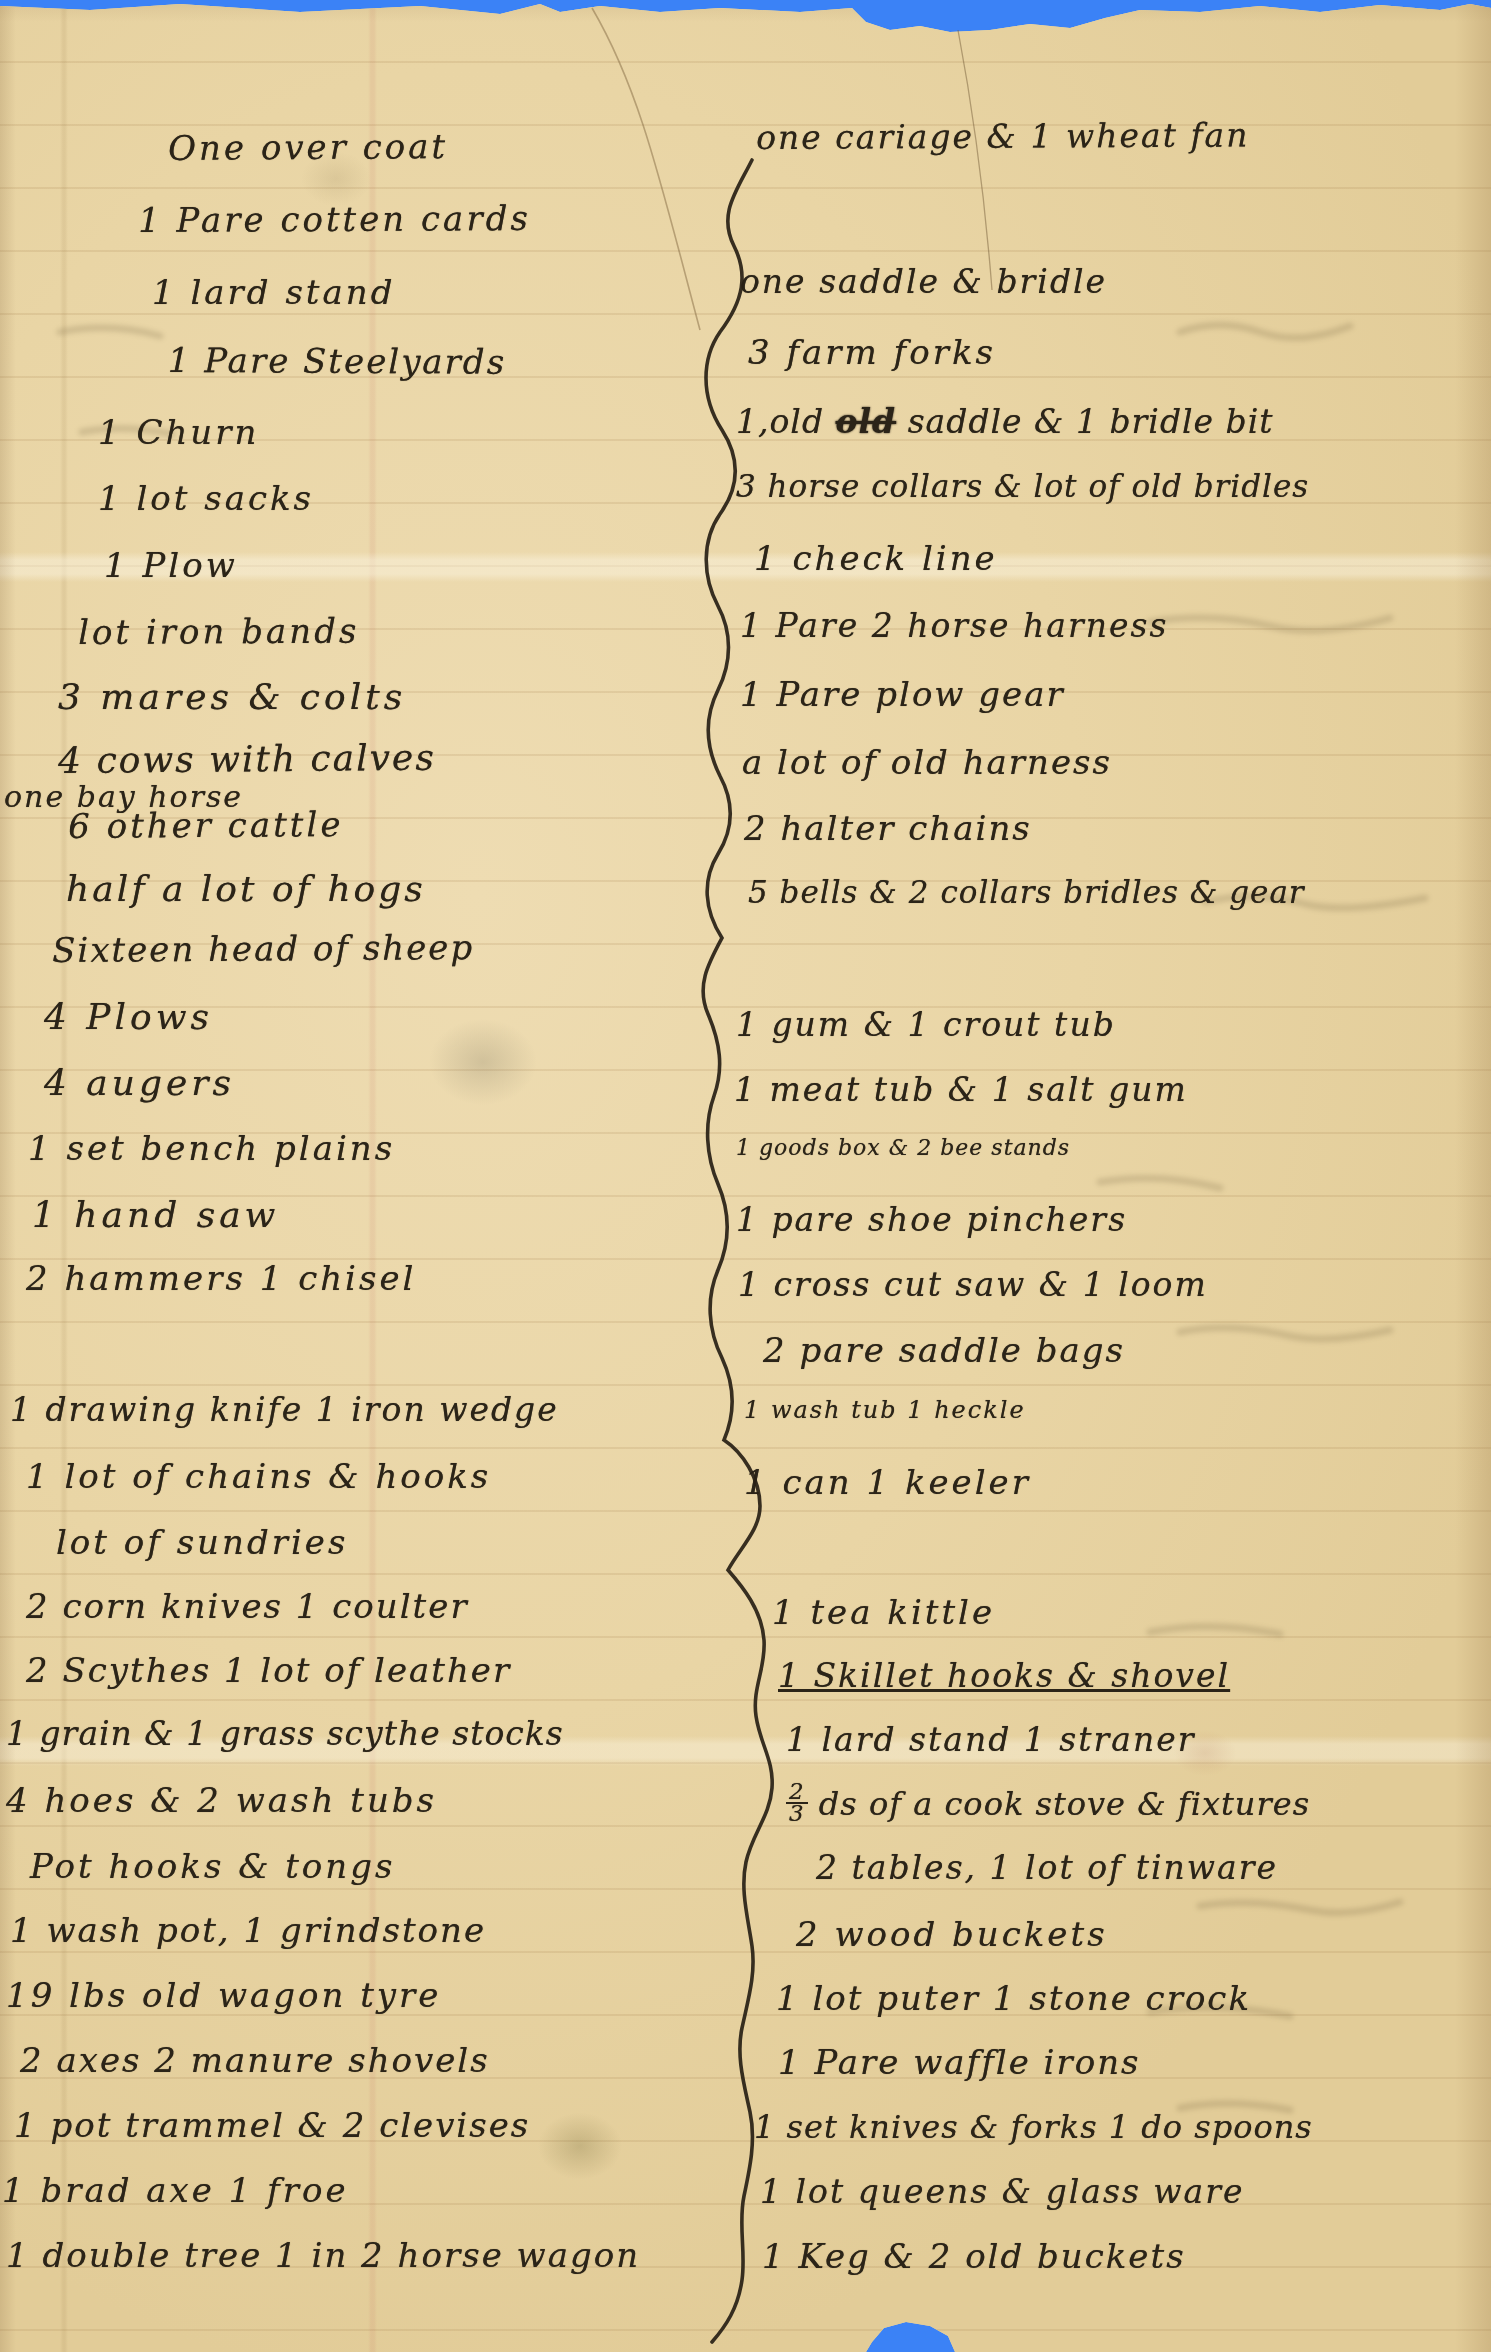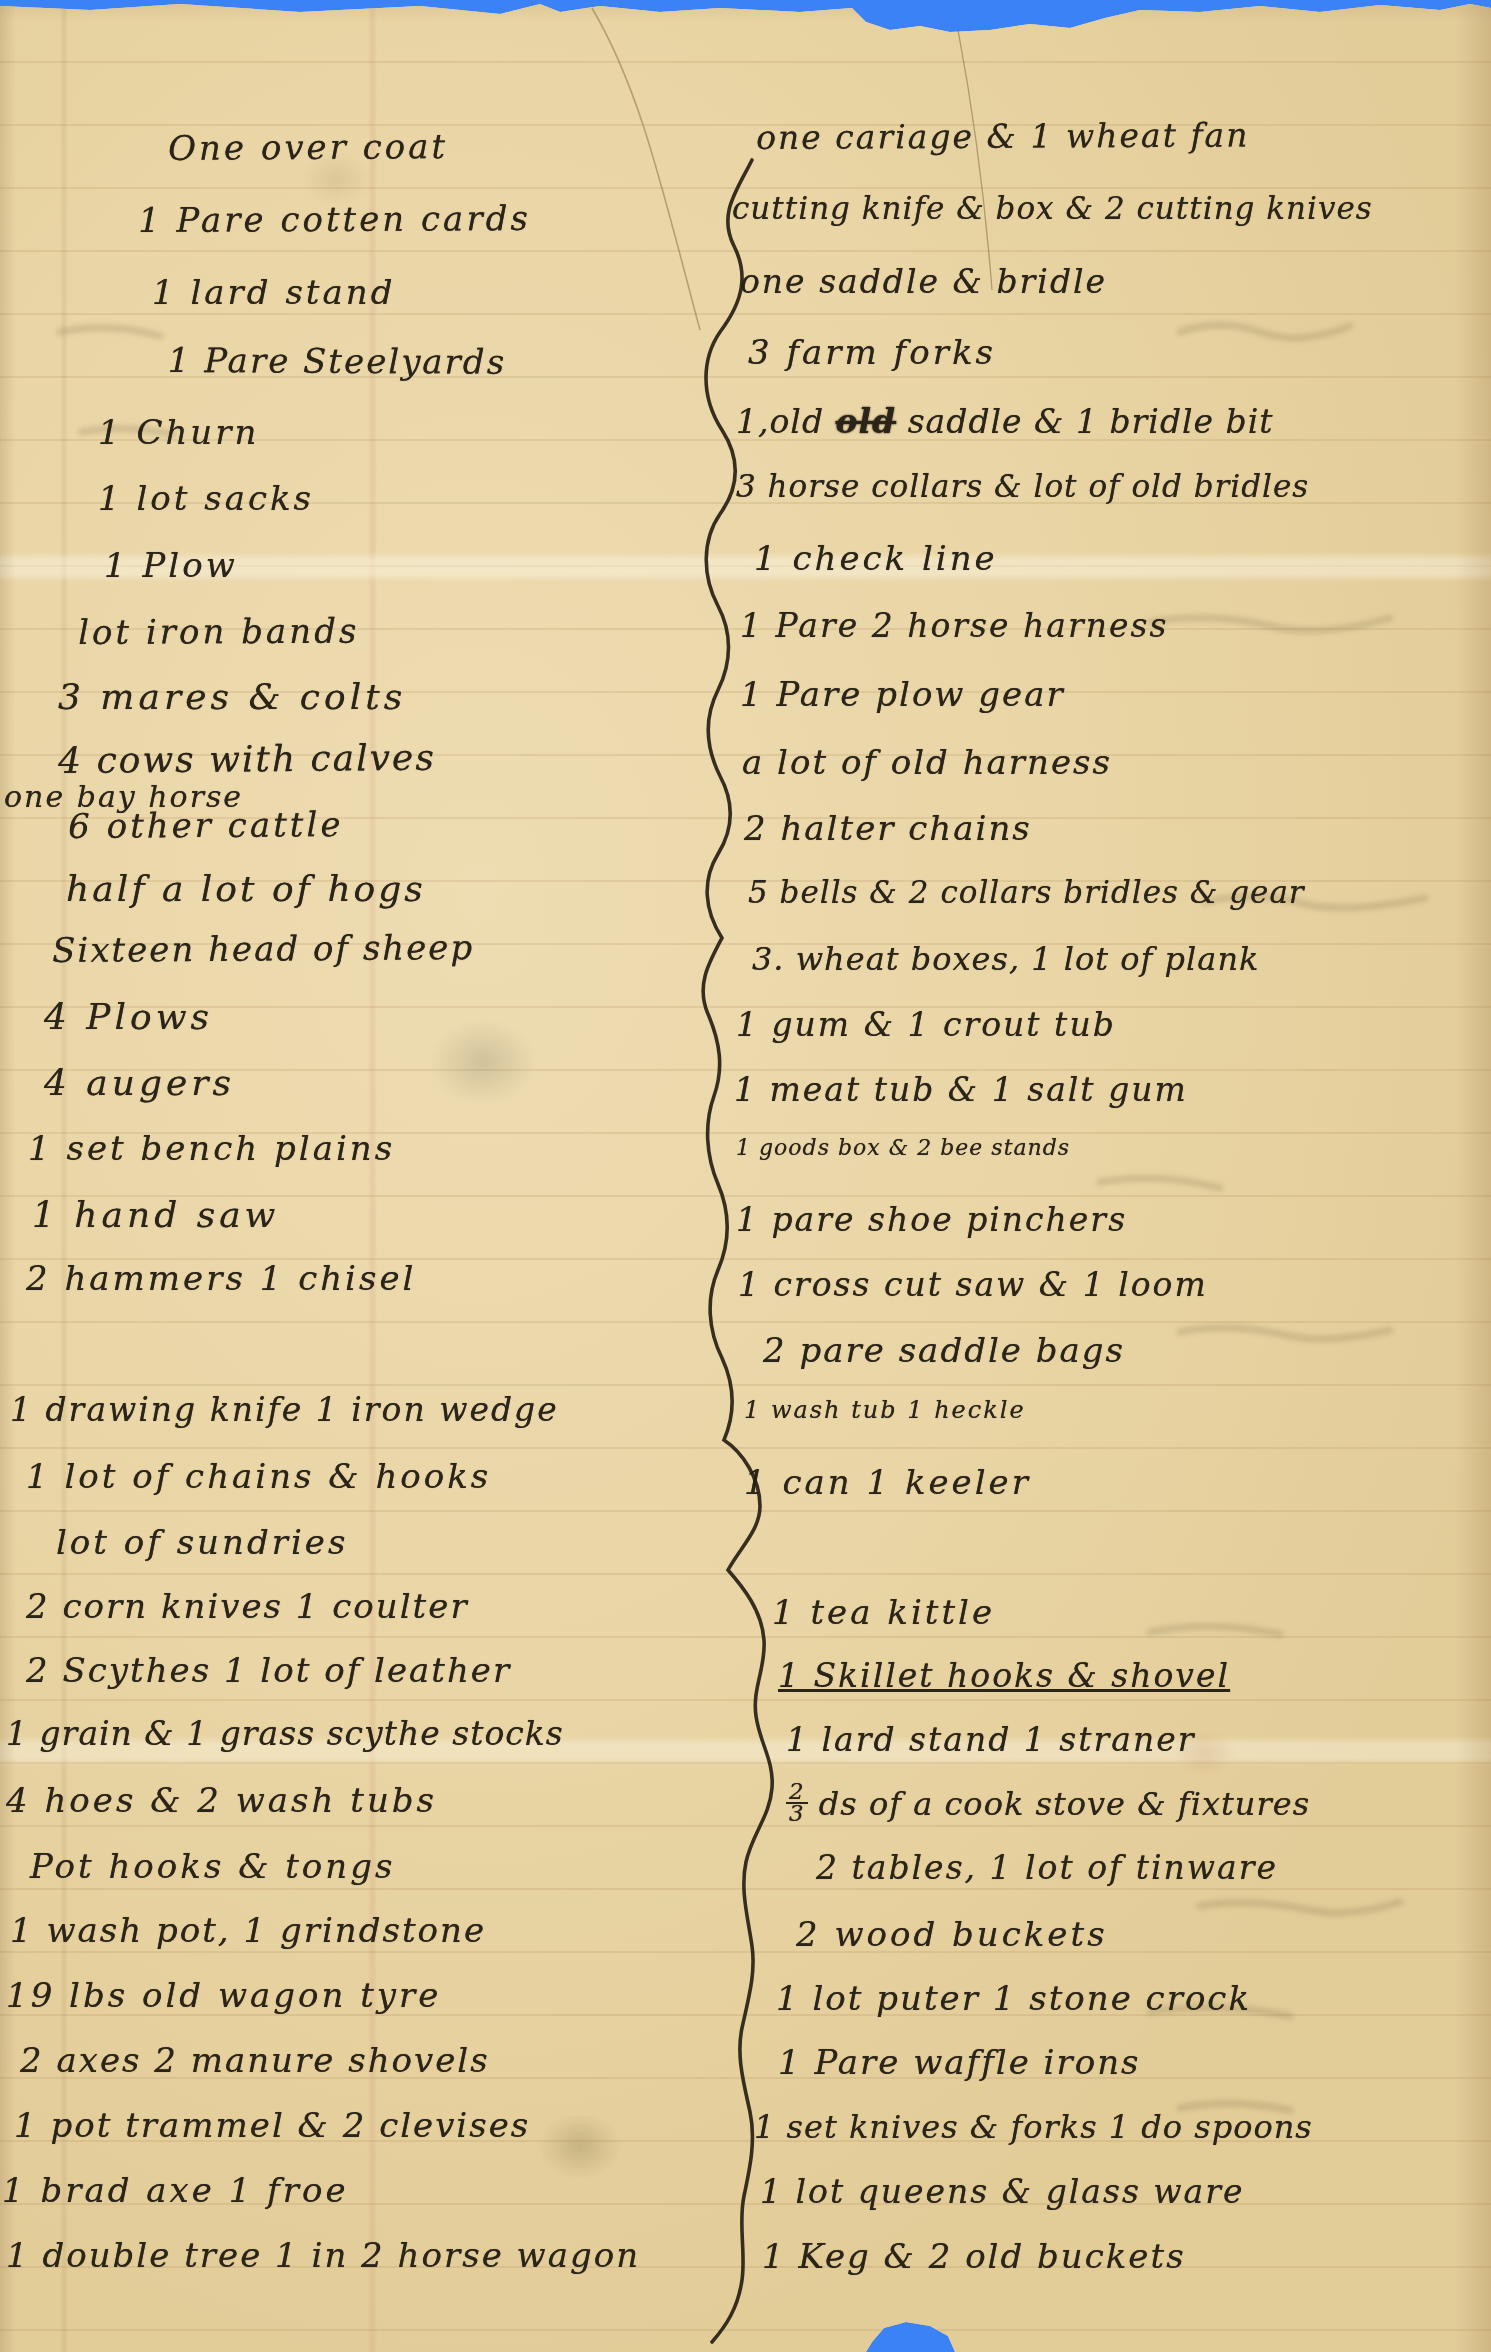--- a/index.html
+++ b/index.html
@@ -95,32 +95,30 @@
       <div class="line" style="left: 30px; top: 1846px; font-size: 34px; letter-spacing: 3px;">Pot hooks &amp; tongs</div>
       <div class="line" style="left: 10px; top: 1910px; font-size: 34px; letter-spacing: 2px;">1 wash pot, 1 grindstone</div>
       <div class="line" style="left: 6px; top: 1975px; font-size: 34px; letter-spacing: 3px;">19 lbs old wagon tyre</div>
       <div class="line" style="left: 20px; top: 2040px; font-size: 34px; letter-spacing: 2px;">2 axes 2 manure shovels</div>
       <div class="line" style="left: 14px; top: 2105px; font-size: 34px; letter-spacing: 2px;">1 pot trammel &amp; 2 clevises</div>
       <div class="line" style="left: 2px; top: 2170px; font-size: 34px; letter-spacing: 3px;">1 brad axe 1 froe</div>
       <div class="line" style="left: 6px; top: 2235px; font-size: 34px; letter-spacing: 2px;">1 double tree 1 in 2 horse wagon</div>
     </div>
   <div class="col">
       <div class="line" style="left: 756px; top: 118px; font-size: 33px; letter-spacing: 2px; transform: rotate(-0.3deg);">one cariage &amp; 1 wheat fan</div>
-      <div class="line" style="left: 732px; top: 190px; font-size: 31px; letter-spacing: 1px;">cutting knife &amp; box &amp; 2 cutting knives</div>
       <div class="line" style="left: 740px; top: 262px; font-size: 33px; letter-spacing: 2px;">one saddle &amp; bridle</div>
       <div class="line" style="left: 748px; top: 332px; font-size: 34px; letter-spacing: 3px;">3 farm forks</div>
       <div class="line" style="left: 736px; top: 402px; font-size: 33px; letter-spacing: 1px;">1,old <span class="blot">old</span> saddle &amp; 1 bridle bit</div>
       <div class="line" style="left: 736px; top: 468px; font-size: 31px; letter-spacing: 1px;">3 horse collars &amp; lot of old bridles</div>
       <div class="line" style="left: 754px; top: 538px; font-size: 34px; letter-spacing: 3px;">1 check line</div>
       <div class="line" style="left: 740px; top: 606px; font-size: 33px; letter-spacing: 2px;">1 Pare 2 horse harness</div>
       <div class="line" style="left: 740px; top: 674px; font-size: 34px; letter-spacing: 2px;">1 Pare plow gear</div>
       <div class="line" style="left: 742px; top: 742px; font-size: 34px; letter-spacing: 2px;">a lot of old harness</div>
       <div class="line" style="left: 744px; top: 808px; font-size: 34px; letter-spacing: 2px;">2 halter chains</div>
       <div class="line" style="left: 748px; top: 874px; font-size: 31px; letter-spacing: 1px;">5 bells &amp; 2 collars bridles &amp; gear</div>
-      <div class="line" style="left: 752px; top: 940px; font-size: 32px; letter-spacing: 1px;">3. wheat boxes, 1 lot of plank</div>
       <div class="line" style="left: 736px; top: 1005px; font-size: 33px; letter-spacing: 2px;">1 gum &amp; 1 crout tub</div>
       <div class="line" style="left: 734px; top: 1070px; font-size: 33px; letter-spacing: 2px;">1 meat tub &amp; 1 salt gum</div>
       <div class="line" style="left: 736px; top: 1135px; font-size: 22px; letter-spacing: 1px; font-style: italic;">1 goods box &amp; 2 bee stands</div>
       <div class="line" style="left: 736px; top: 1200px; font-size: 33px; letter-spacing: 2px;">1 pare shoe pinchers</div>
       <div class="line" style="left: 738px; top: 1265px; font-size: 33px; letter-spacing: 2px;">1 cross cut saw &amp; 1 loom</div>
       <div class="line" style="left: 763px; top: 1330px; font-size: 34px; letter-spacing: 2px;">2 pare saddle bags</div>
       <div class="line" style="left: 744px; top: 1396px; font-size: 24px; letter-spacing: 2px; text-align: right;">1 wash tub 1 heckle</div>
       <div class="line" style="left: 744px; top: 1462px; font-size: 34px; letter-spacing: 3px;">1 can 1 keeler</div>
       <div class="line" style="left: 772px; top: 1592px; font-size: 34px; letter-spacing: 3px;">1 tea kittle</div>
       <div class="line" style="left: 778px; top: 1656px; font-size: 33px; letter-spacing: 2px; text-decoration: underline;">1 Skillet hooks &amp; shovel</div>

